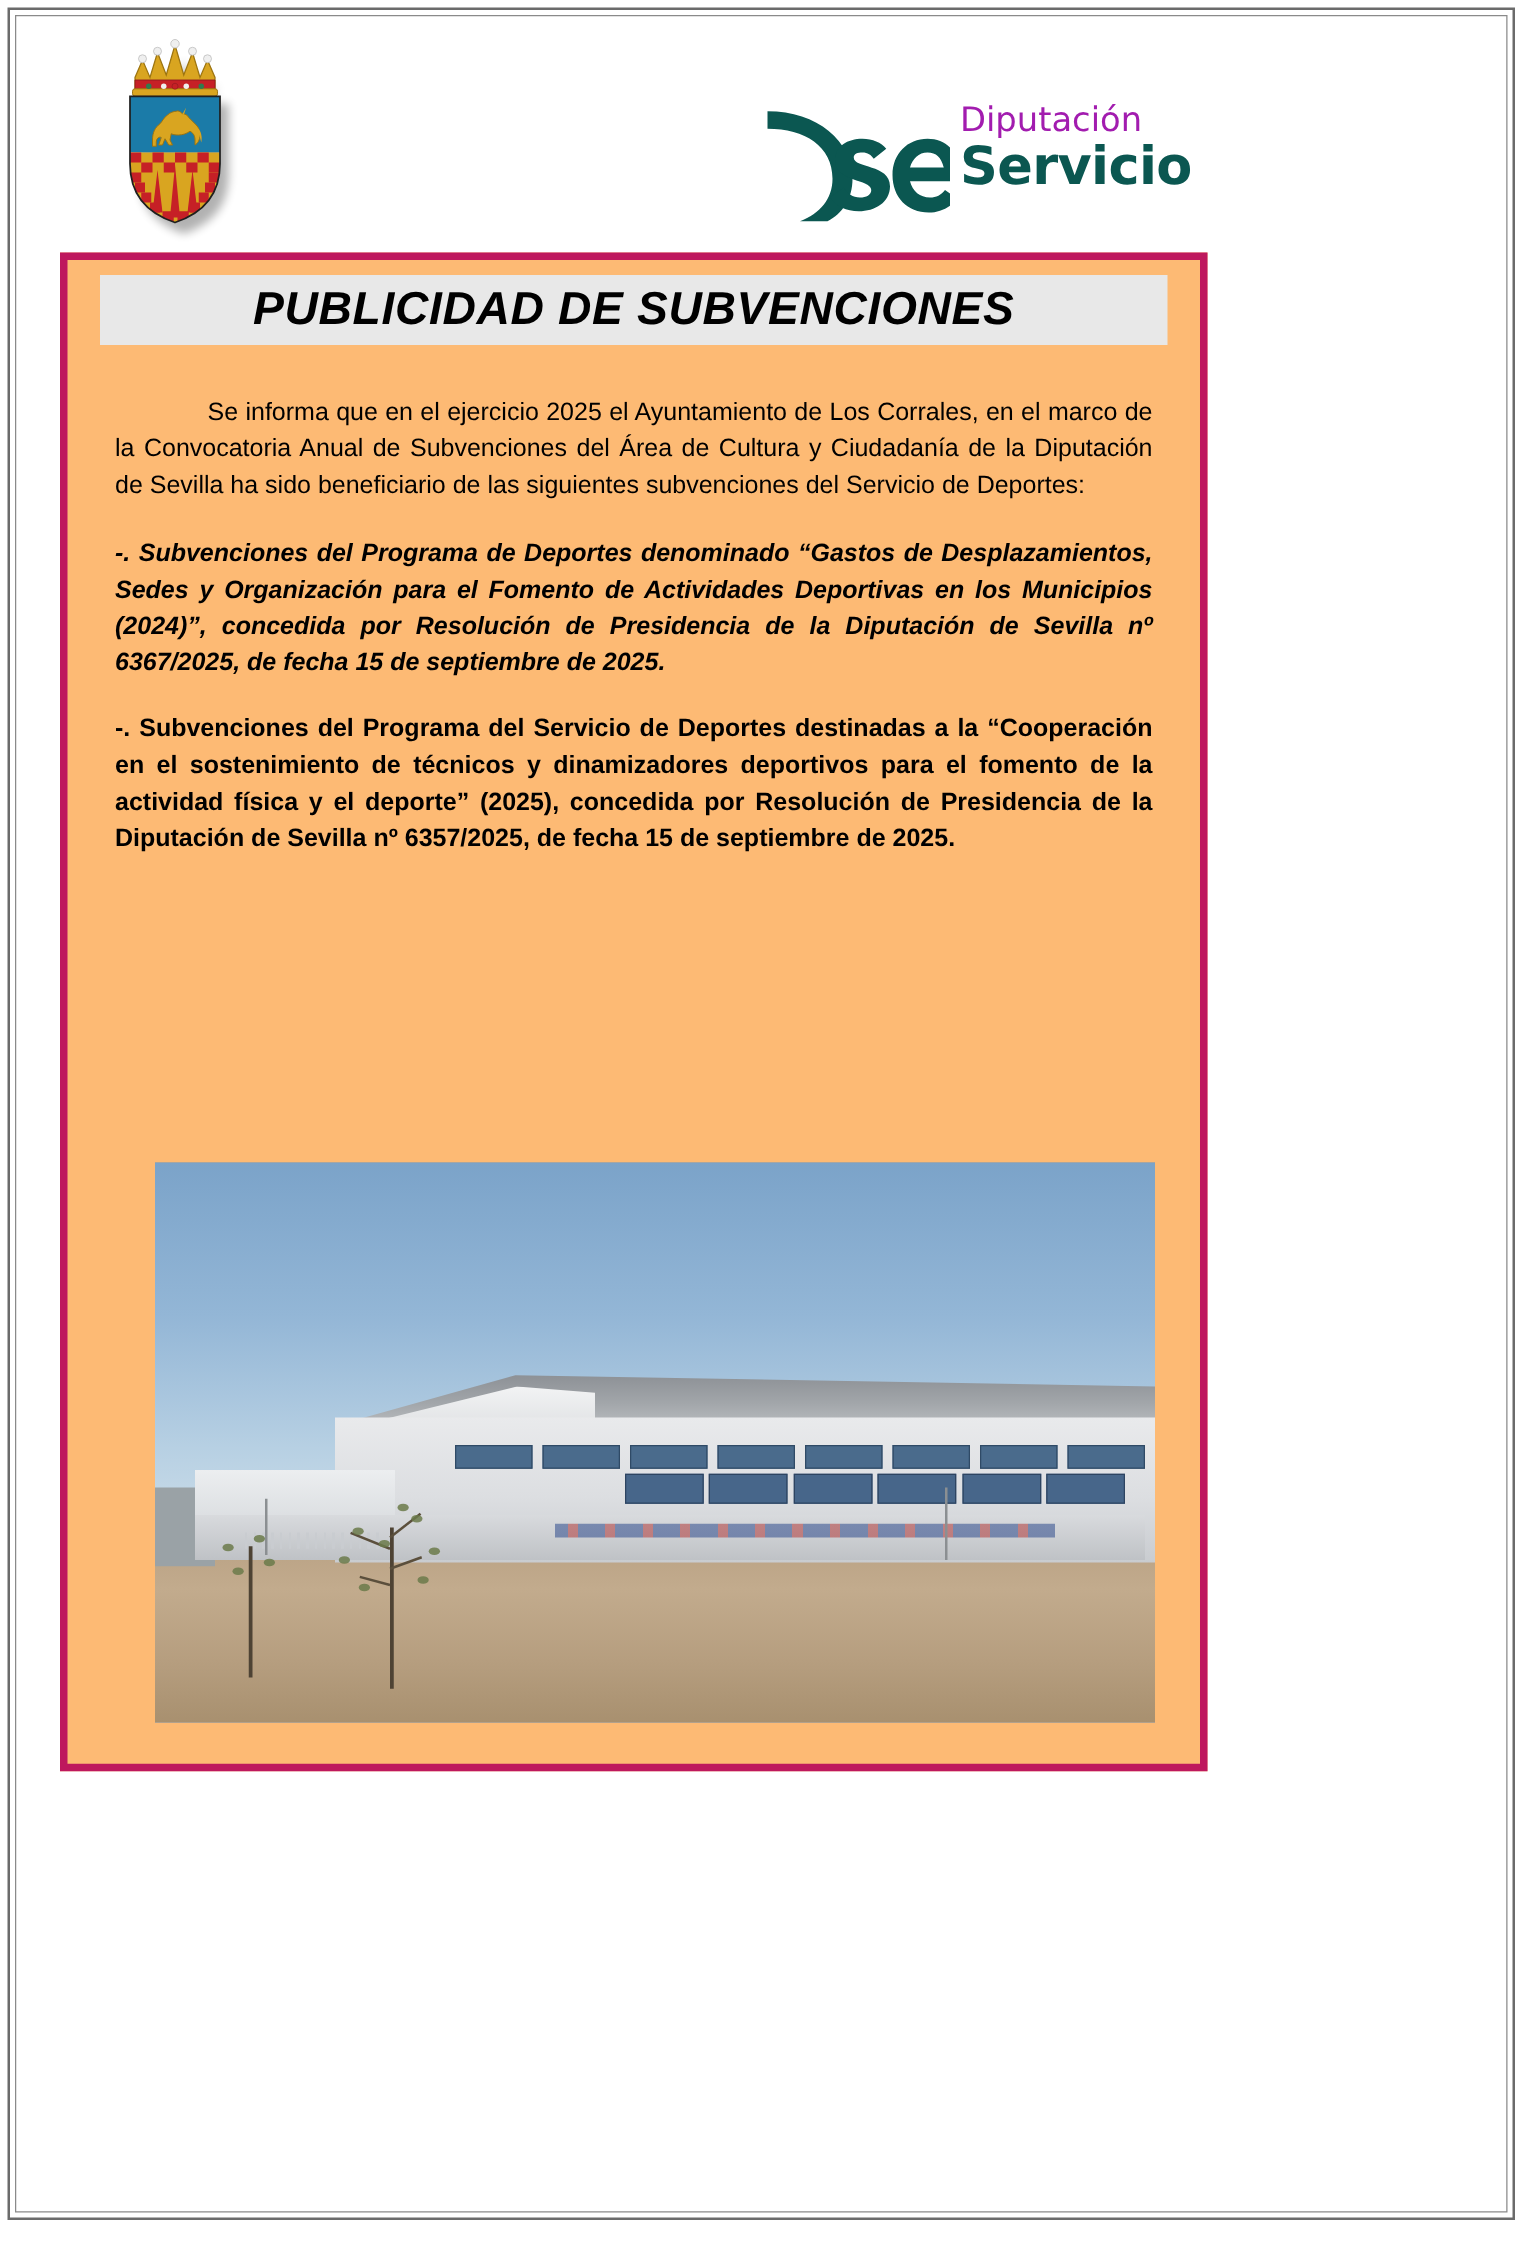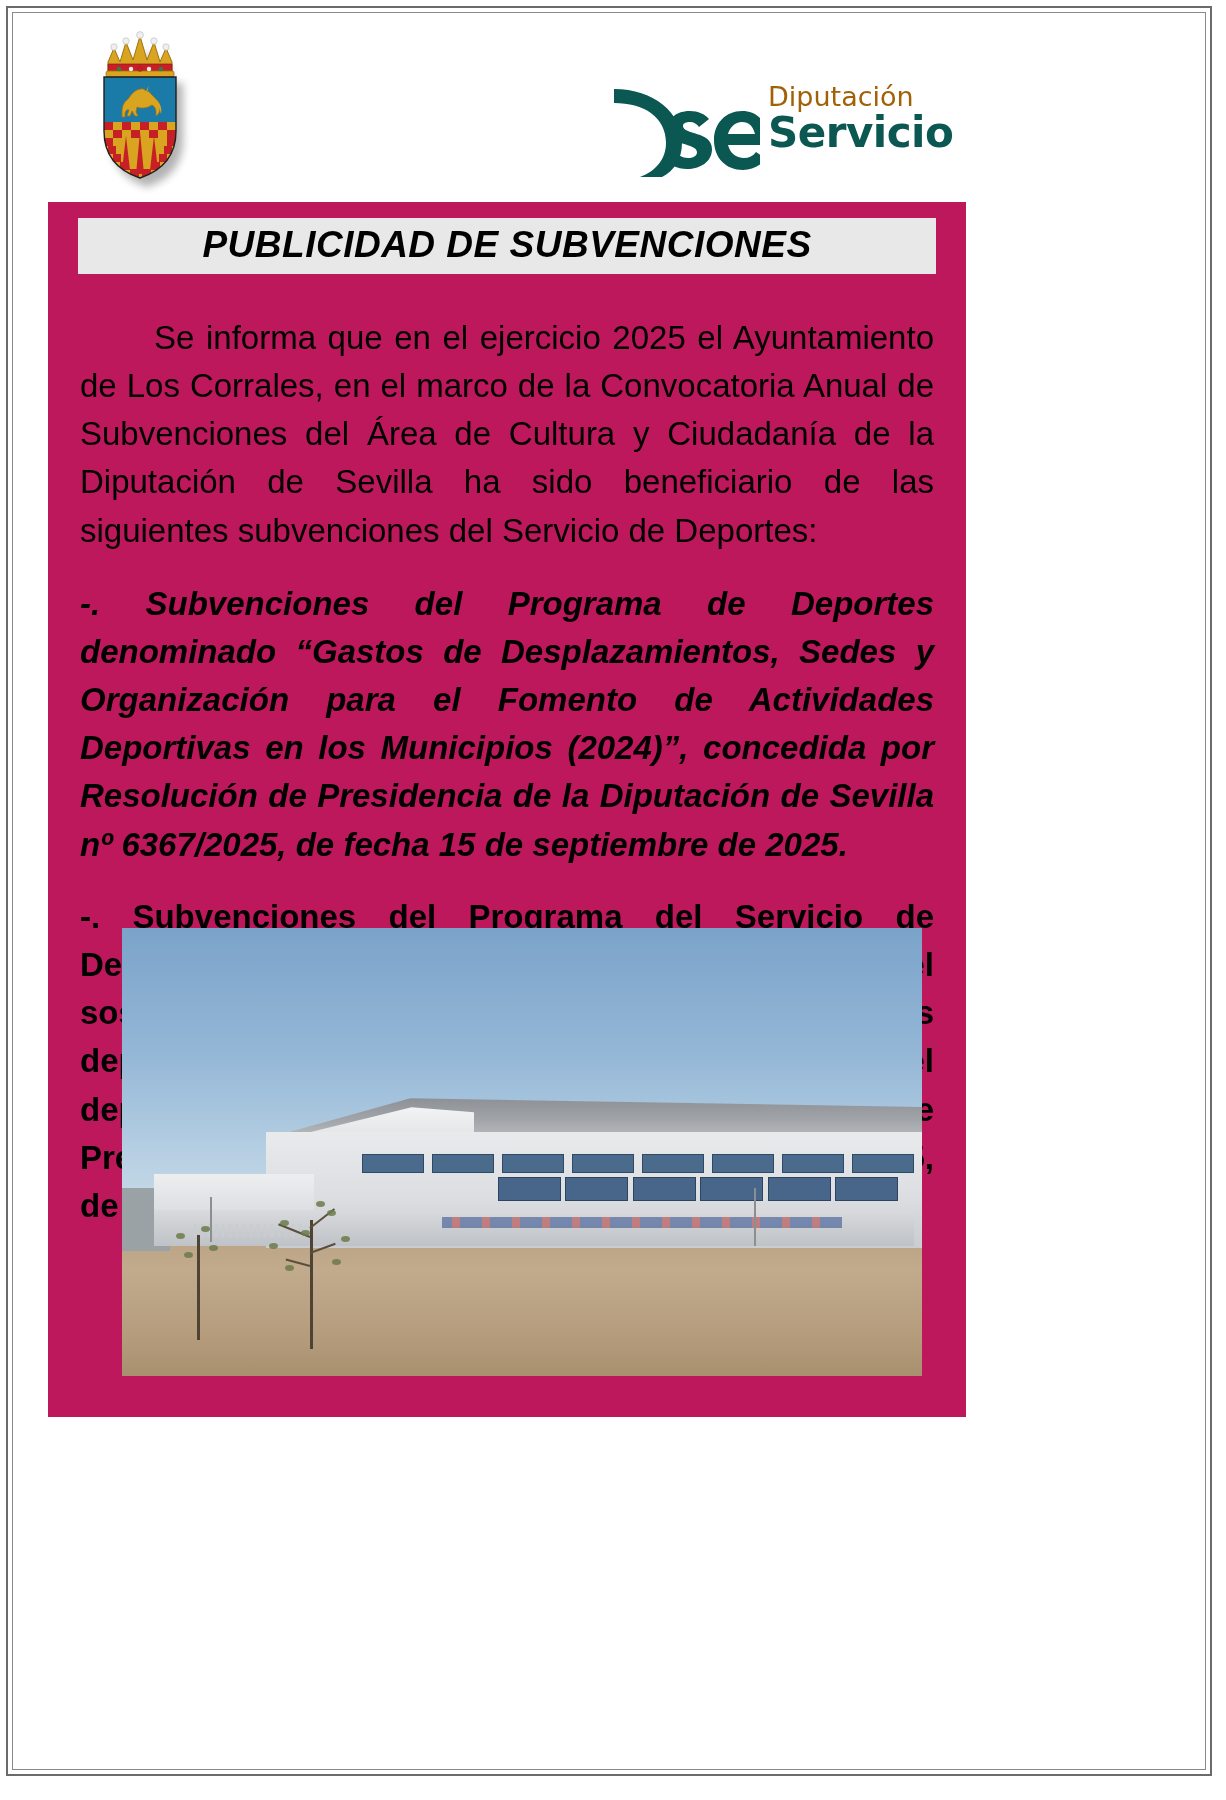--- a/index.html
+++ b/index.html
@@ -79,42 +79,42 @@
   .dip-words {
     position: absolute;
     left: 158px;
     top: 10px;
     width: 185px;
     line-height: 1;
   }
   .dip-line1 {
     font-family: "DejaVu Sans", sans-serif;
     font-size: 27px;
-    color: #a16207;
+    color: #a21caf;
     letter-spacing: 0px;
     font-weight: 400;
   }
   .dip-line2 {
     font-family: "DejaVu Sans", sans-serif;
     font-size: 42px;
     color: #0b5751;
     font-weight: 700;
     letter-spacing: -0.5px;
     margin-top: 2px;
   }
 
   
   .content-box {
     position: absolute;
     left: 48px;
     top: 202px;
     width: 918px;
     height: 1215px;
-    border: 4px solid #be185d;
-    background: #be185d;
+    border: 6px solid #be185d;
+    background: #fdba74;
     box-sizing: border-box;
   }
 
   .doc-title {
     display: block;
     margin: 12px 26px 0 26px;
     background: #e8e8e8;
     text-align: center;
     font-family: "Liberation Sans", sans-serif;
     font-weight: bold;
@@ -125,23 +125,23 @@
     color: #000000;
     padding: 2px 0 4px 0;
   }
 
   .body-text {
     margin: 0 26px;
   }
 
   p.para {
     text-align: justify;
-    margin: 2px;
+    margin: 12px;
     font-family: "Liberation Sans", sans-serif;
-    font-size: 33px;
+    font-size: 20px;
     line-height: 1.46;
     color: #000000;
   }
   p.para-intro {
     text-indent: 74px;
     margin-top: 40px;
   }
   p.para-bold {
     font-weight: bold;
     margin-top: 25px;

